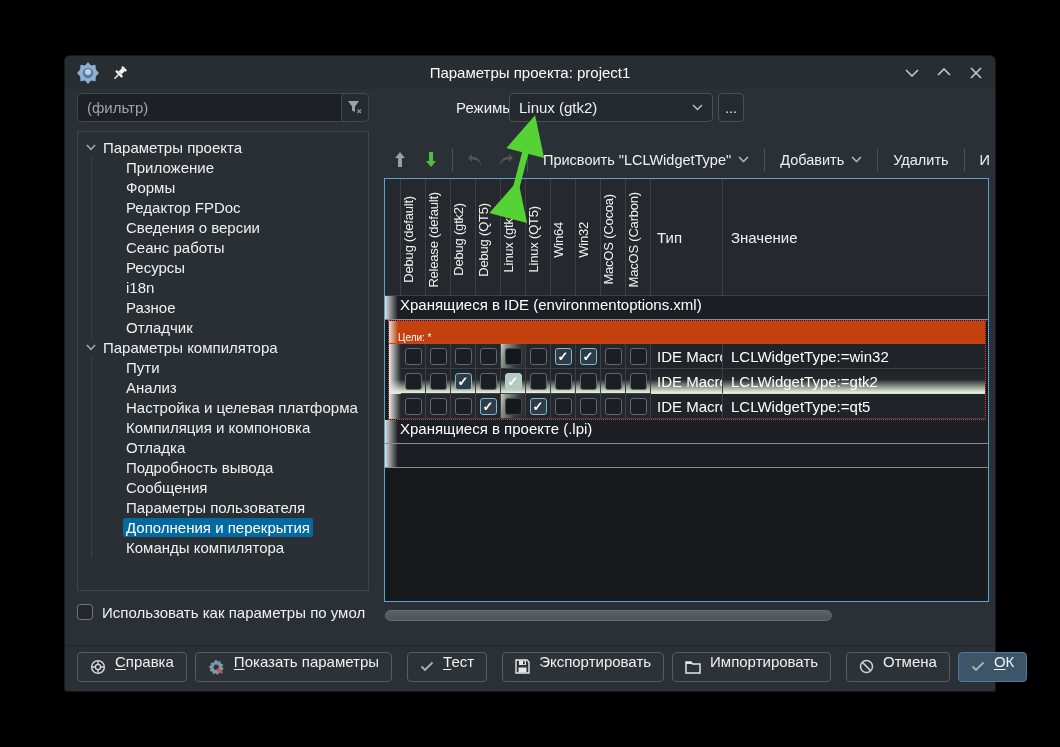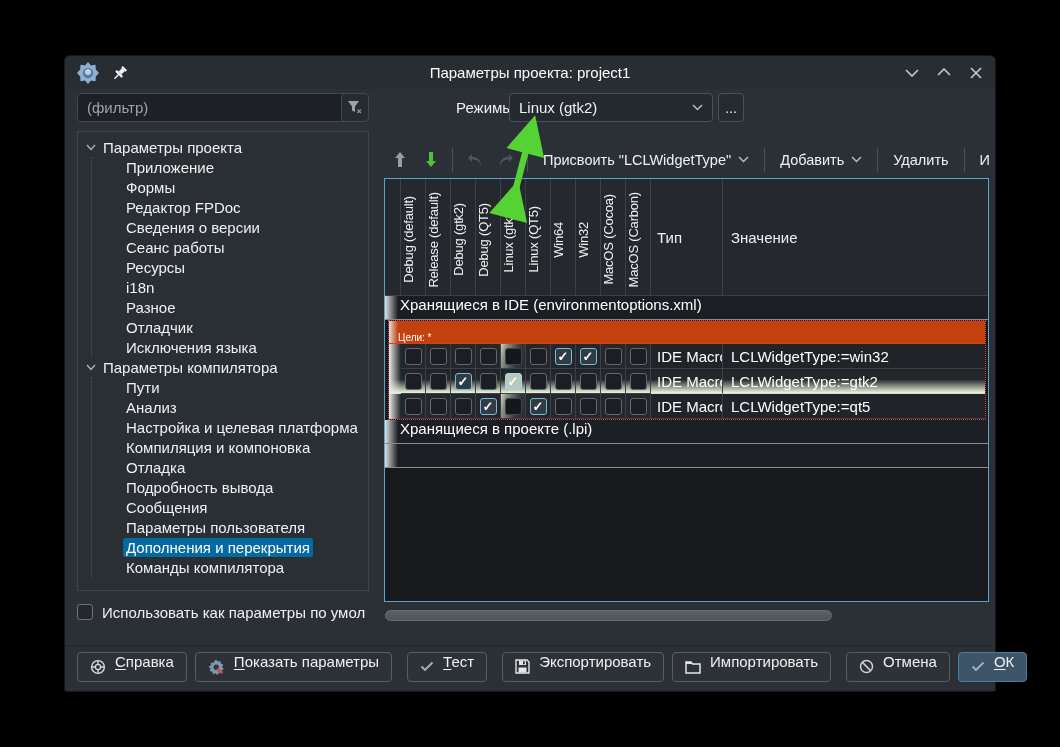--- a/index.html
+++ b/index.html
@@ -184,23 +184,20 @@
           </div>
           <div class="tree-item">
             <span class="tree-text">i18n</span>
           </div>
           <div class="tree-item">
             <span class="tree-text">Разное</span>
           </div>
           <div class="tree-item">
             <span class="tree-text">Отладчик</span>
           </div>
-          <div class="tree-item">
-            <span class="tree-text">Исключения языка</span>
-          </div>
         </div>
       <div class="tree-group-row">
         <span class="tree-chevron">
             <svg width="10" height="7" viewBox="0 0 10 7">
               <polyline points="1,1 5,5.5 9,1" fill="none" stroke="currentColor" stroke-width="1.4"></polyline>
             </svg>
           </span>
         <span class="tree-text">Параметры компилятора</span>
       </div>
       <div class="tree-children" id="tree-children-1">

